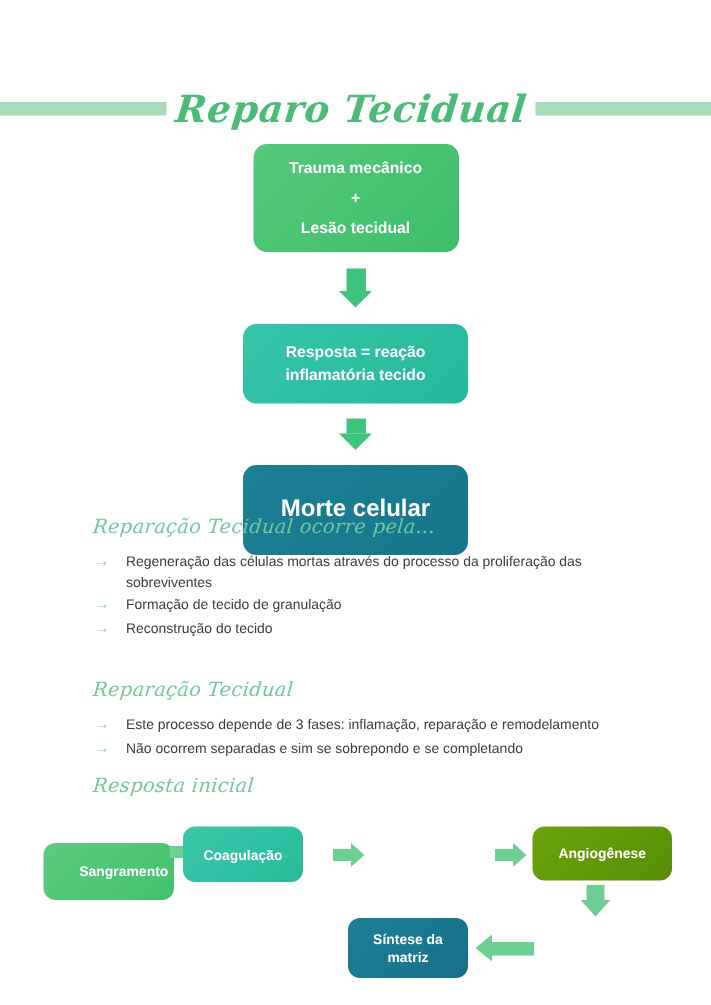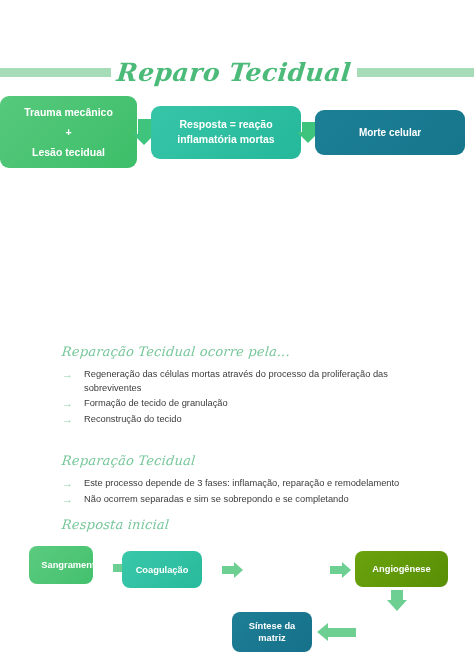--- a/index.html
+++ b/index.html
@@ -47,21 +47,21 @@
     transform: skewX(-6deg);
   }
 
   
   .topflow {
     position: absolute;
     top: 96px;
     left: 0;
     width: 474px;
     display: flex;
-    flex-direction: row;
+    flex-direction: column;
     align-items: center;
   }
   .fbox {
     border-radius: 9px;
     color: #ffffff;
     font-weight: bold;
     display: flex;
     flex-direction: column;
     align-items: center;
     justify-content: center;
@@ -78,22 +78,22 @@
   }
   .box-resposta {
     width: 150px;
     height: 53px;
     font-size: 10.5px;
     line-height: 15px;
     background: linear-gradient(135deg, #37c5a8 0%, #25b89a 100%);
   }
   .box-morte {
     width: 150px;
-    height: 45px;
-    font-size: 10px;
+    height: 60px;
+    font-size: 16px;
     background: linear-gradient(135deg, #1d7f95 0%, #15768c 100%);
   }
   .arrow-v {
     width: 14px;
     display: flex;
     flex-direction: column;
     align-items: center;
   }
   .arrow-v .shaft {
     width: 13px;
@@ -171,21 +171,21 @@
     font-weight: bold;
     font-size: 9.3px;
     line-height: 12px;
     display: flex;
     align-items: center;
     justify-content: center;
     text-align: center;
     box-sizing: border-box;
     padding: 2px 4px;
   }
-  .b-sangramento  { left: 29px;  top: 6px;  width: 64px; height: 38px;
+  .b-sangramento  { left: 29px;  top: 22px;  width: 87px; height: 38px;
                     background: linear-gradient(135deg, #5ccb7f 0%, #43c16d 100%); padding-left: 24px; }
   .b-coagulacao   { left: 122px; top: 11px; width: 80px; height: 37px;
                     background: linear-gradient(135deg, #3ac7aa 0%, #28ba9c 100%); }
   .b-multiplicacao{ left: 246px; top: 12px; width: 80px; height: 36px;
                     background: linear-gradient(135deg, #2a7f9b 0%, #1f7590 100%); }
   .b-angiogenese  { left: 355px; top: 11px; width: 93px; height: 36px;
                     background: linear-gradient(135deg, #6aa30c 0%, #588f06 100%); }
   .b-epitelizacao { left: 355px; top: 74px; width: 85px; height: 36px;
                     background: linear-gradient(135deg, #0f6415 0%, #0a5410 100%); }
   .b-sintese      { left: 232px; top: 72px; width: 80px; height: 40px;
@@ -265,21 +265,21 @@
 
   <div class="spacer-a"></div>
   <div class="arrow-v">
     <div class="shaft" style="height:15px"></div>
     <div class="head"></div>
   </div>
   <div class="spacer-a"></div>
 
   <div class="fbox box-resposta">
     <span class="line">Resposta = reação</span>
-    <span class="line">inflamatória mortas</span>
+    <span class="line">inflamatória tecido</span>
   </div>
 
   <div class="spacer-b"></div>
   <div class="arrow-v">
     <div class="shaft" style="height:10px"></div>
     <div class="head"></div>
   </div>
   <div class="spacer-b"></div>
 
   <div class="fbox box-morte">

